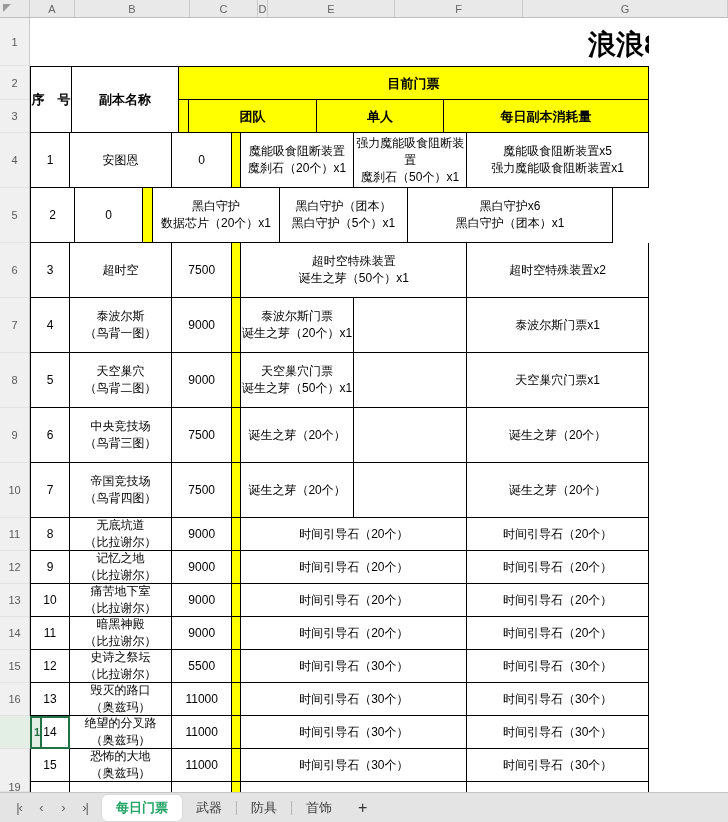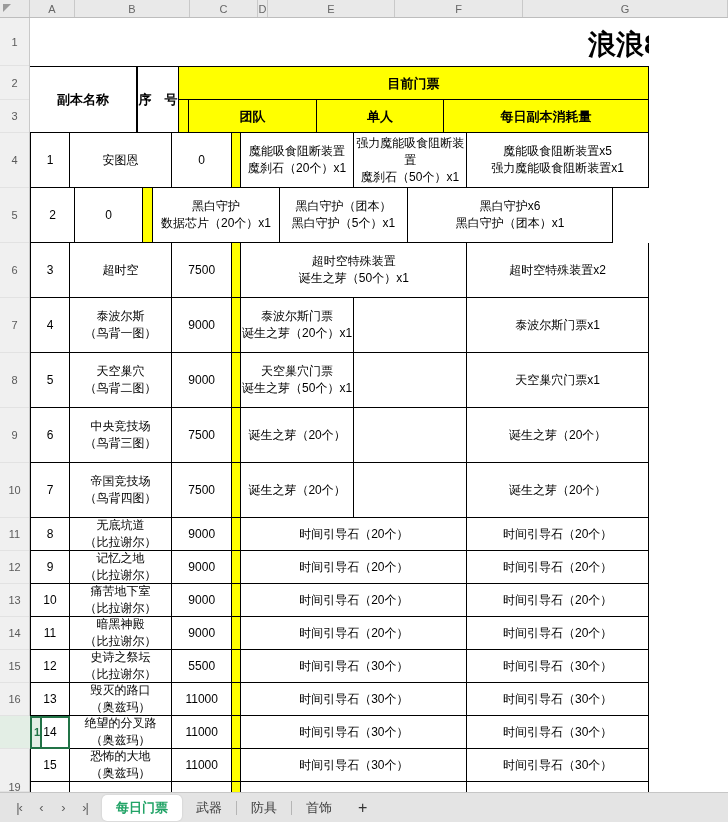--- a/index.html
+++ b/index.html
@@ -89,22 +89,22 @@
         <div class="rowhead" style="height: 10px;">19</div>
       </div>
 
     <div class="content">
 
       <div class="titlerow">
         <div class="bigtitle">浪浪86DNF</div>
       </div>
 
       <div class="trow">
+        <div class="c hc bl bt" style="width:45px;height:67px">序　号</div>
         <div class="c hc bt" style="width:115px;height:67px">副本名称</div>
-        <div class="c hc bl bt" style="width:45px;height:67px">序　号</div>
         <div style="width:470px">
           <div class="trow">
             <div class="c hc bt yellow" style="width:470px;height:34px">目前门票</div>
           </div>
           <div class="trow">
             <div class="c yellow" style="width:10px;height:33px"></div>
             <div class="c hc yellow" style="width:128px;height:33px">团队</div>
             <div class="c hc yellow" style="width:127px;height:33px">单人</div>
             <div class="c hc yellow" style="width:205px;height:33px">每日副本消耗量</div>
           </div>

